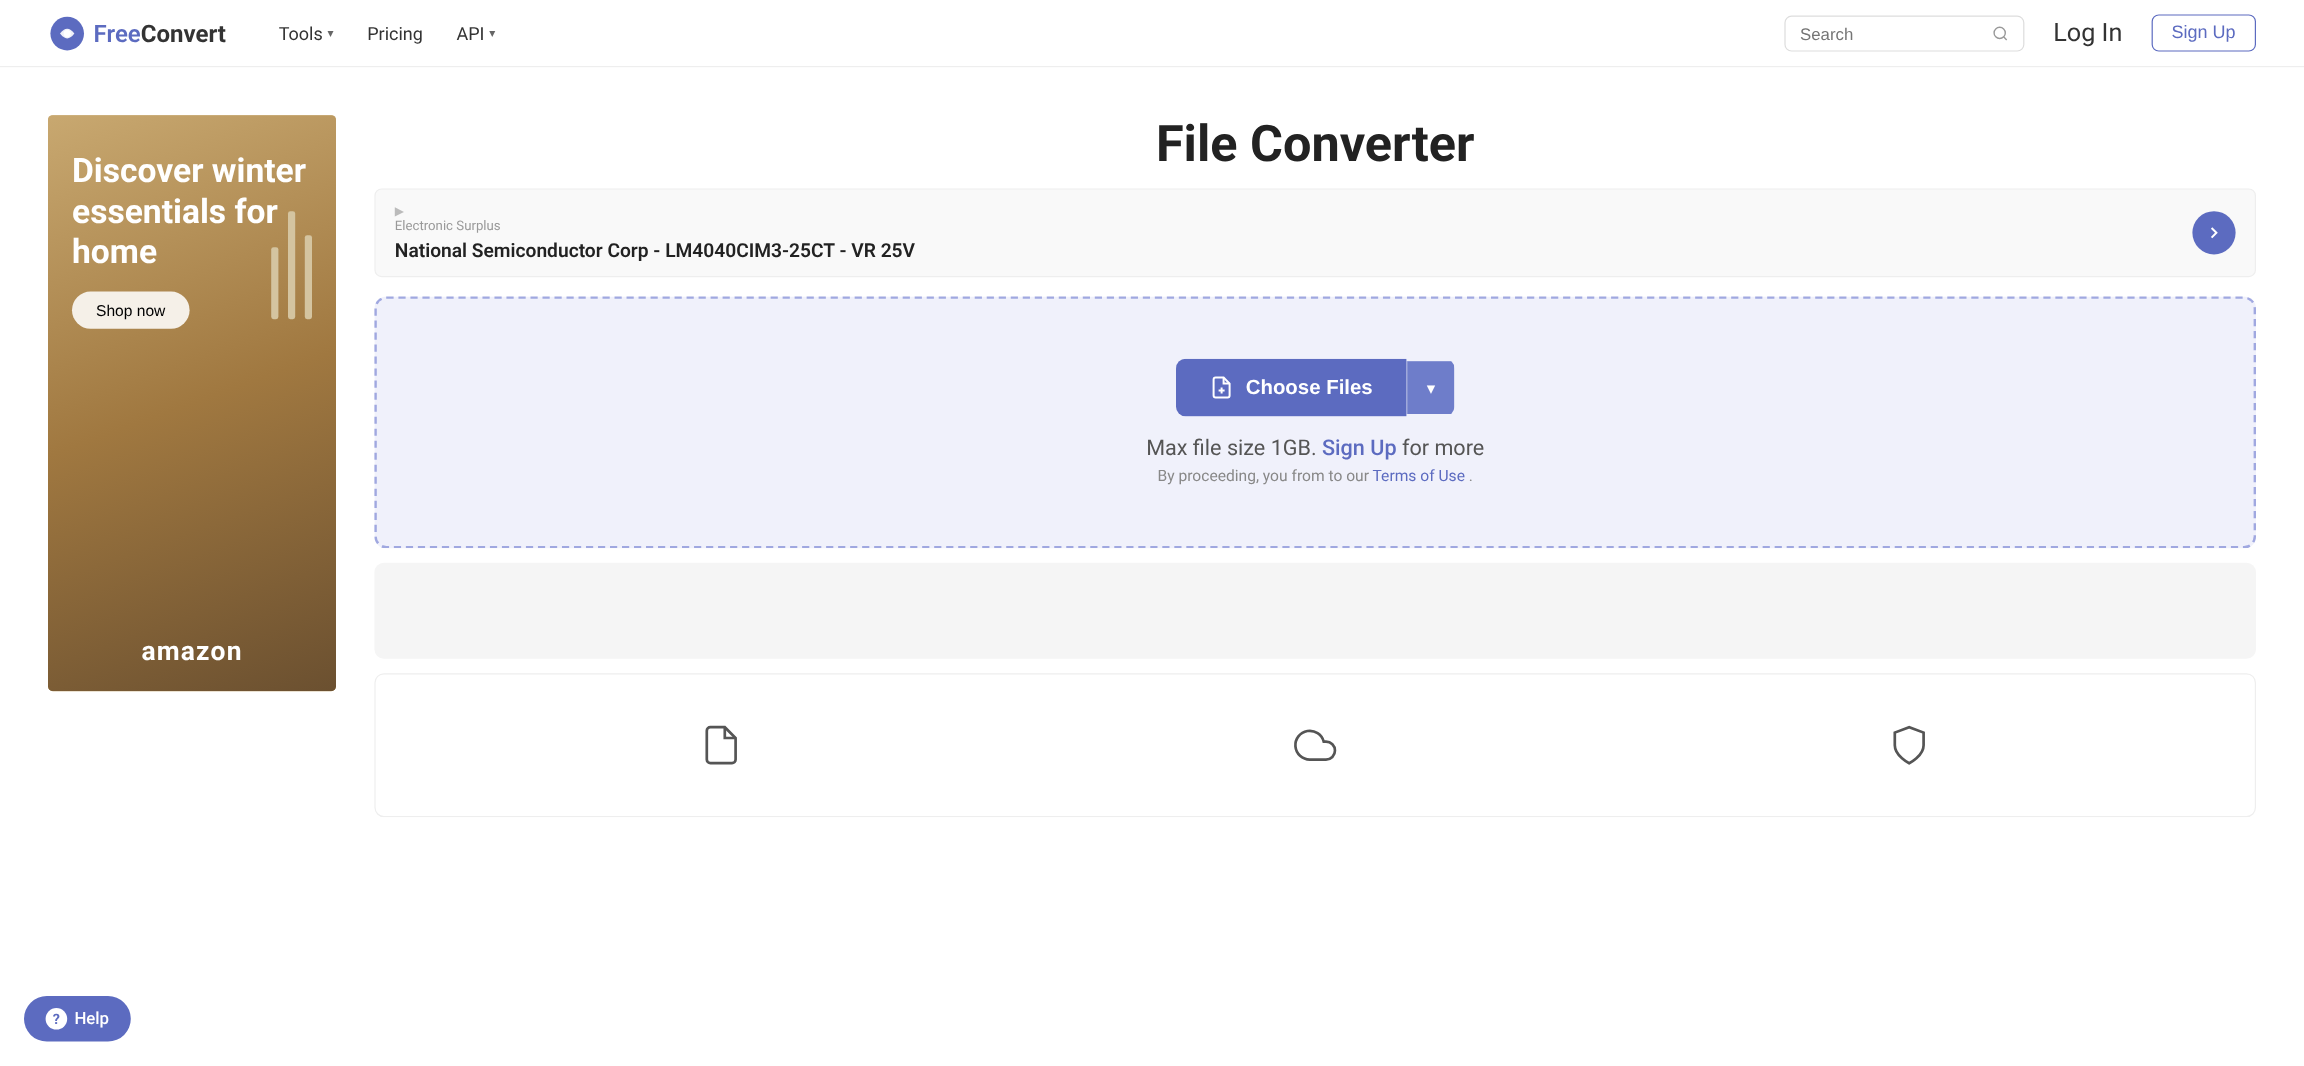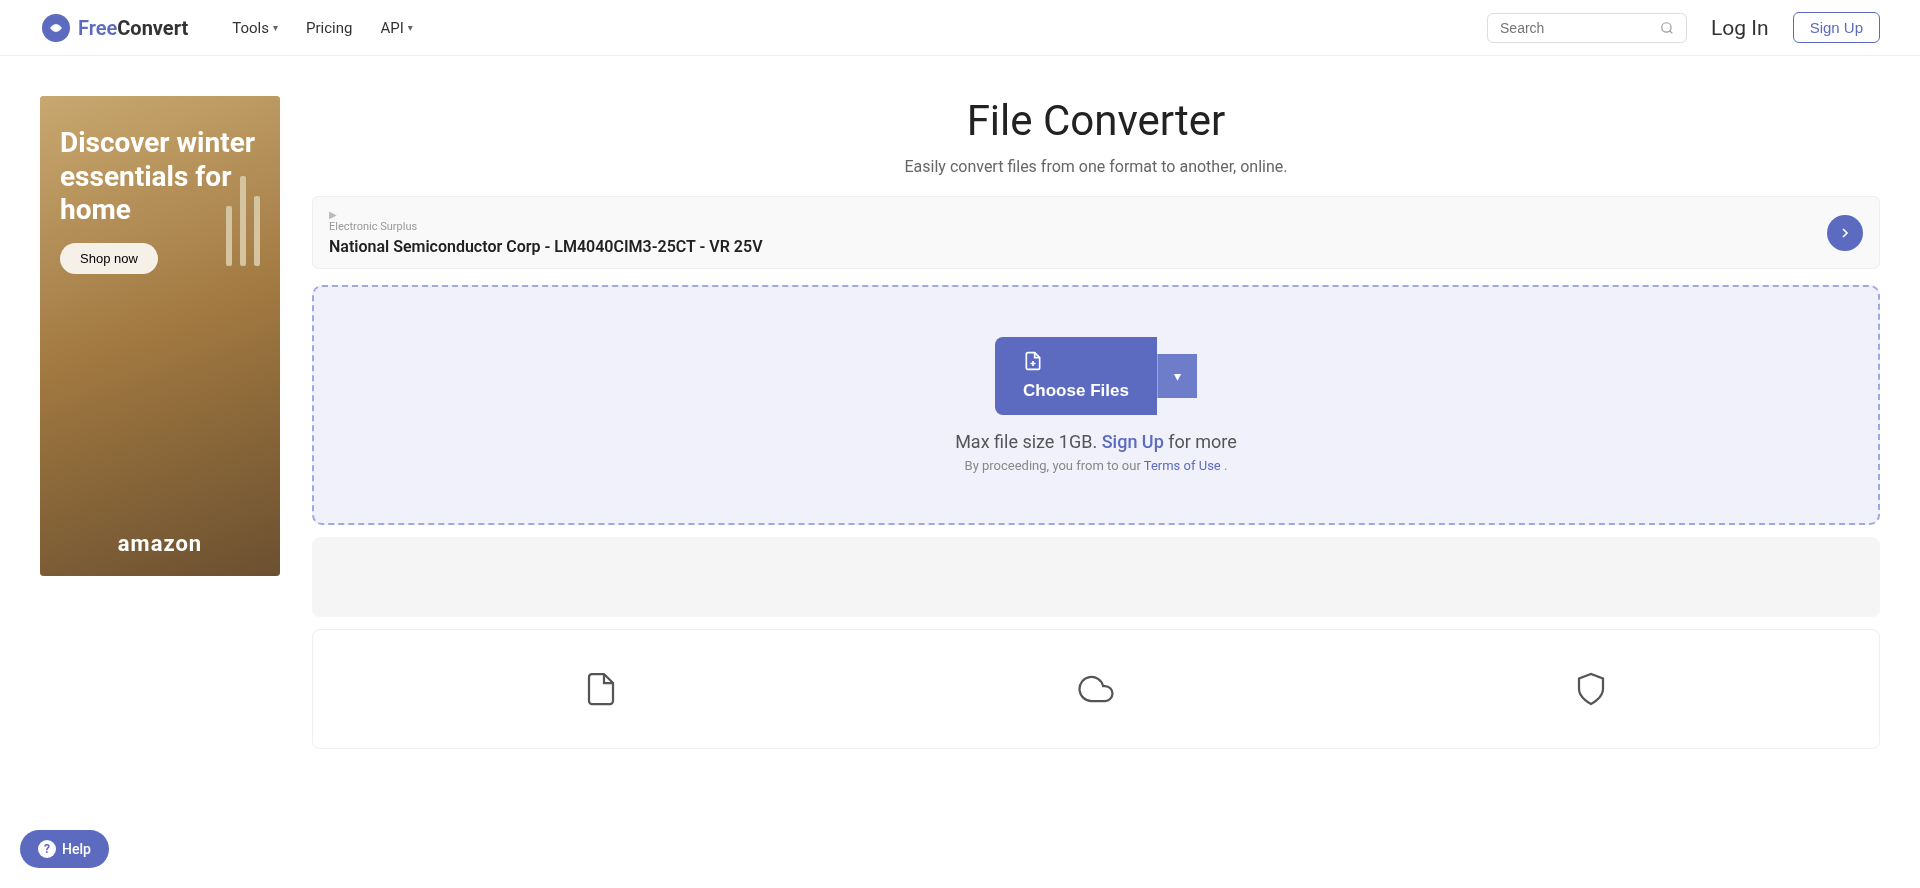--- a/index.html
+++ b/index.html
@@ -167,21 +167,21 @@
       border-radius: 2px;
     }
 
     
     .center-content {
       flex: 1;
     }
     .page-title {
       text-align: center;
       font-size: 42px;
-      font-weight: 400;
+      font-weight: 700;
       color: #222;
       margin-bottom: 12px;
     }
     .page-subtitle {
       text-align: center;
       font-size: 16px;
       color: #666;
       margin-bottom: 20px;
     }
 
@@ -238,30 +238,29 @@
     .choose-files-btn {
       display: inline-flex;
       align-items: center;
       gap: 0;
       border-radius: 8px;
       overflow: hidden;
       margin-bottom: 16px;
     }
     .choose-files-main {
       display: flex;
-      align-items: flex-start;
+      align-items: center;
       gap: 10px;
       background: #5c6bc0;
       color: #fff;
       padding: 14px 28px;
       font-size: 17px;
       font-weight: 600;
       cursor: pointer;
       border: none;
-      flex-direction: column;
     }
     .choose-files-chevron {
       background: #6e7dca;
       color: #fff;
       padding: 14px 16px;
       font-size: 14px;
       cursor: pointer;
       border: none;
       border-left: 1px solid rgba(255,255,255,0.3);
     }
@@ -382,21 +381,20 @@
         <div class="candle" style="width:6px;height:90px;"></div>
         <div class="candle" style="width:6px;height:70px;"></div>
       </div>
       <div class="ad-amazon">amazon</div>
     </div>
   </div>
 
   <div class="center-content">
 
     <h1 class="page-title">File Converter</h1>
-    <p class="page-subtitle">Easily convert files from one format to another, online.</p>
 
     <div class="ad-banner">
       <div class="ad-banner-left">
         <div class="ad-play-icon">▶</div>
         <div class="ad-banner-label">Electronic Surplus</div>
         <div class="ad-banner-title">National Semiconductor Corp - LM4040CIM3-25CT - VR 25V</div>
       </div>
       <div class="ad-banner-arrow">
         <svg width="16" height="16" viewBox="0 0 24 24" fill="none" stroke="white" stroke-width="2.5">
             <polyline points="9 18 15 12 9 6"></polyline>

